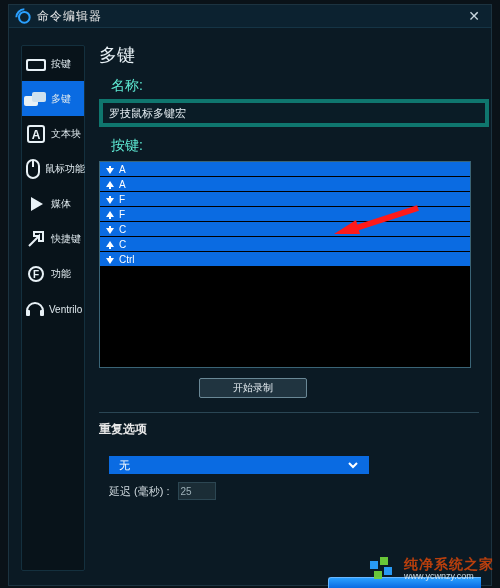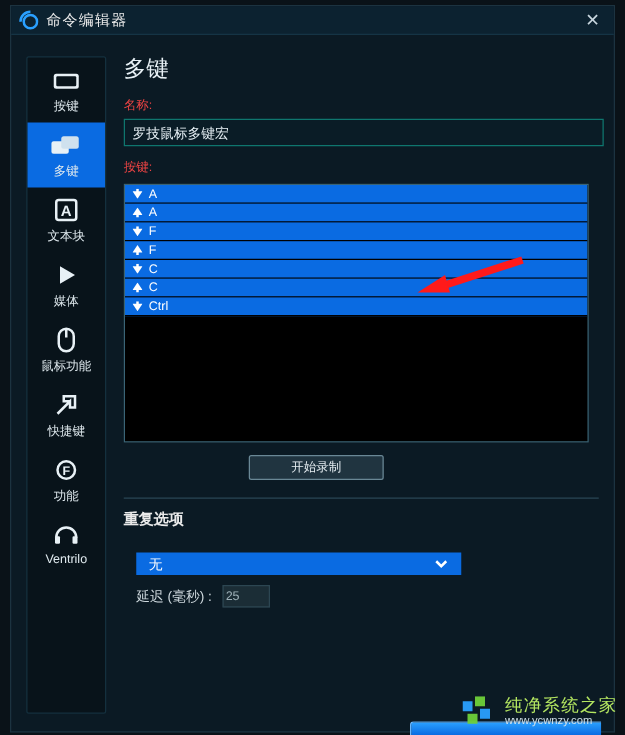--- a/index.html
+++ b/index.html
@@ -3,45 +3,45 @@
 <meta charset="utf-8">
 <style>
 html,body{margin:0;padding:0;width:500px;height:588px;background:#0a1218;font-family:"Microsoft YaHei",Arial,sans-serif;color:#eaeaea;overflow:hidden;font-size:11px}
 .window{position:absolute;left:8px;top:4px;width:482px;height:580px;background:#0b1a24;border:1px solid #1c3340}
 .titlebar{height:22px;background:#0c2230;display:flex;align-items:center;padding:0 6px;border-bottom:1px solid #153445}
 .titlebar .logo{width:16px;height:16px;margin-right:6px}
 .titlebar .tt{font-size:12px;font-weight:normal;letter-spacing:1px}
 .titlebar .close{margin-left:auto;color:#c8d6de;font-size:14px;cursor:pointer;width:22px;text-align:center}
 .body{position:absolute;left:0;top:22px;right:0;bottom:0}
 .sidebar{position:absolute;left:12px;top:18px;width:62px;bottom:14px;background:#08131a;border:1px solid #14303e;border-radius:2px}
-.sb-item{display:flex;flex-direction:column;align-items:center;padding:7px 2px 6px;gap:3px;color:#dfe9ee}
+.sb-item{display:flex;align-items:center;padding:7px 2px 6px;gap:3px;color:#dfe9ee}
 .sb-item .ic{width:24px;height:22px;display:flex;align-items:center;justify-content:center}
 .sb-item .lb{font-size:10px;text-align:center;white-space:nowrap}
 .sb-item.active{background:#0a6be2}
 .main{position:absolute;left:90px;right:12px;top:8px;bottom:8px}
 .main h1{font-size:18px;font-weight:normal;margin:8px 0 10px;color:#e8f1f6}
-.lbl{font-size:10px;color:#ef4444;margin:6px 0 4px}
-.name-input{width:370px;height:18px;background:#0a1c26;border:1px solid #0f766e;color:#e8f1f6;padding:1px 6px;font-size:11px}
+.lbl{font-size:14px;color:#5eead4;margin:6px 12px 4px}
+.name-input{width:370px;height:18px;background:#0a1c26;border:4px solid #0f766e;color:#e8f1f6;padding:1px 6px;font-size:11px}
 .keys-panel{width:370px;height:205px;background:#000;border:1px solid #3a6476;margin-top:6px;overflow:hidden}
 .key-row{height:14px;background:#0a6be2;border-bottom:1px solid #000;display:flex;align-items:center;padding:0 6px;gap:5px;color:#fff;font-size:10px}
 .key-row .arrow{width:8px;height:8px}
 .opts{margin-top:10px;display:flex;flex-direction:column;gap:6px;padding-left:4px}
 .chk{display:flex;align-items:center;gap:6px;font-size:11px;color:#cfd9de}
 .chk .box{width:11px;height:11px;background:#1a2a32;border:1px solid #3a5866}
 .rec-btn{margin:10px 0 0 100px;width:106px;height:18px;background:#203440;border:1px solid #6a8896;border-radius:2px;display:flex;align-items:center;justify-content:center;font-size:10px;color:#e6eef2;cursor:pointer}
 .hr{height:1px;background:#2a4654;margin:14px 0 8px;width:380px}
 .repeat .sel{width:240px;height:18px;background:#0a6be2;display:flex;align-items:center;padding:0 10px;justify-content:space-between;color:#fff;font-size:11px}
 .repeat .sel .chev{width:12px;height:12px}
 .delay-row{display:flex;align-items:center;gap:8px;margin-top:8px;font-size:11px;color:#cfd9de;padding-left:10px}
 .delay-row .num{width:32px;height:14px;background:#1b2d36;border:1px solid #2c4652;color:#9fb2ba;font-size:10px}
 .red-arrow{position:absolute;left:330px;top:200px;width:90px;height:40px}
 .watermark{position:absolute;right:6px;bottom:6px;display:flex;align-items:center;gap:6px;opacity:.95}
 .watermark .wm-logo{width:28px;height:24px}
 .watermark .wm-txt{display:flex;flex-direction:column;line-height:1.1}
-.watermark .wm-txt .t1{font-size:14px;font-weight:normal;color:#bef264;letter-spacing:1px}
+.watermark .wm-txt .t1{font-size:14px;font-weight:bold;color:#c2410c;letter-spacing:1px}
 .watermark .wm-txt .t2{font-size:9px;color:#d6e6ee}
 .bottom-blue{position:absolute;left:328px;bottom:0;width:152px;height:10px;background:linear-gradient(#2aa0ff,#0a6be2);border:1px solid #6ab8ff;border-bottom:none;border-right:none;border-top-left-radius:3px}
 </style>
 </head>
 <body>
 
 <div class="window">
   <div class="titlebar">
     <span class="logo">
       <svg viewBox="0 0 24 24" width="16" height="16">
@@ -77,34 +77,34 @@
         <span class="ic">
             <svg width="20" height="20" viewBox="0 0 20 20">
               <rect x="2" y="2" width="16" height="16" rx="2" fill="none" stroke="#e8f1f6" stroke-width="2"></rect>
               <text x="10" y="15" text-anchor="middle" font-size="12" fill="#e8f1f6" font-family="Arial" font-weight="bold">A</text>
             </svg>
           </span>
         <span class="lb">文本块</span>
       </div>
       <div class="sb-item">
         <span class="ic">
-            <svg width="18" height="18" viewBox="0 0 18 18">
-              <polygon points="4,2 16,9 4,16" fill="#e8f1f6"></polygon>
-            </svg>
-          </span>
-        <span class="lb">媒体</span>
-      </div>
-      <div class="sb-item">
-        <span class="ic">
             <svg width="18" height="22" viewBox="0 0 18 22">
               <rect x="3" y="2" width="12" height="18" rx="6" fill="none" stroke="#e8f1f6" stroke-width="2"></rect>
               <line x1="9" y1="2" x2="9" y2="9" stroke="#e8f1f6" stroke-width="2"></line>
             </svg>
           </span>
         <span class="lb">鼠标功能</span>
+      </div>
+      <div class="sb-item">
+        <span class="ic">
+            <svg width="18" height="18" viewBox="0 0 18 18">
+              <polygon points="4,2 16,9 4,16" fill="#e8f1f6"></polygon>
+            </svg>
+          </span>
+        <span class="lb">媒体</span>
       </div>
       <div class="sb-item">
         <span class="ic">
             <svg width="20" height="20" viewBox="0 0 20 20">
               <path d="M3 17 L13 7 L13 12 L17 12 L17 3 L8 3 L8 7 L13 7" fill="none" stroke="#e8f1f6" stroke-width="2"></path>
             </svg>
           </span>
         <span class="lb">快捷键</span>
       </div>
       <div class="sb-item">

